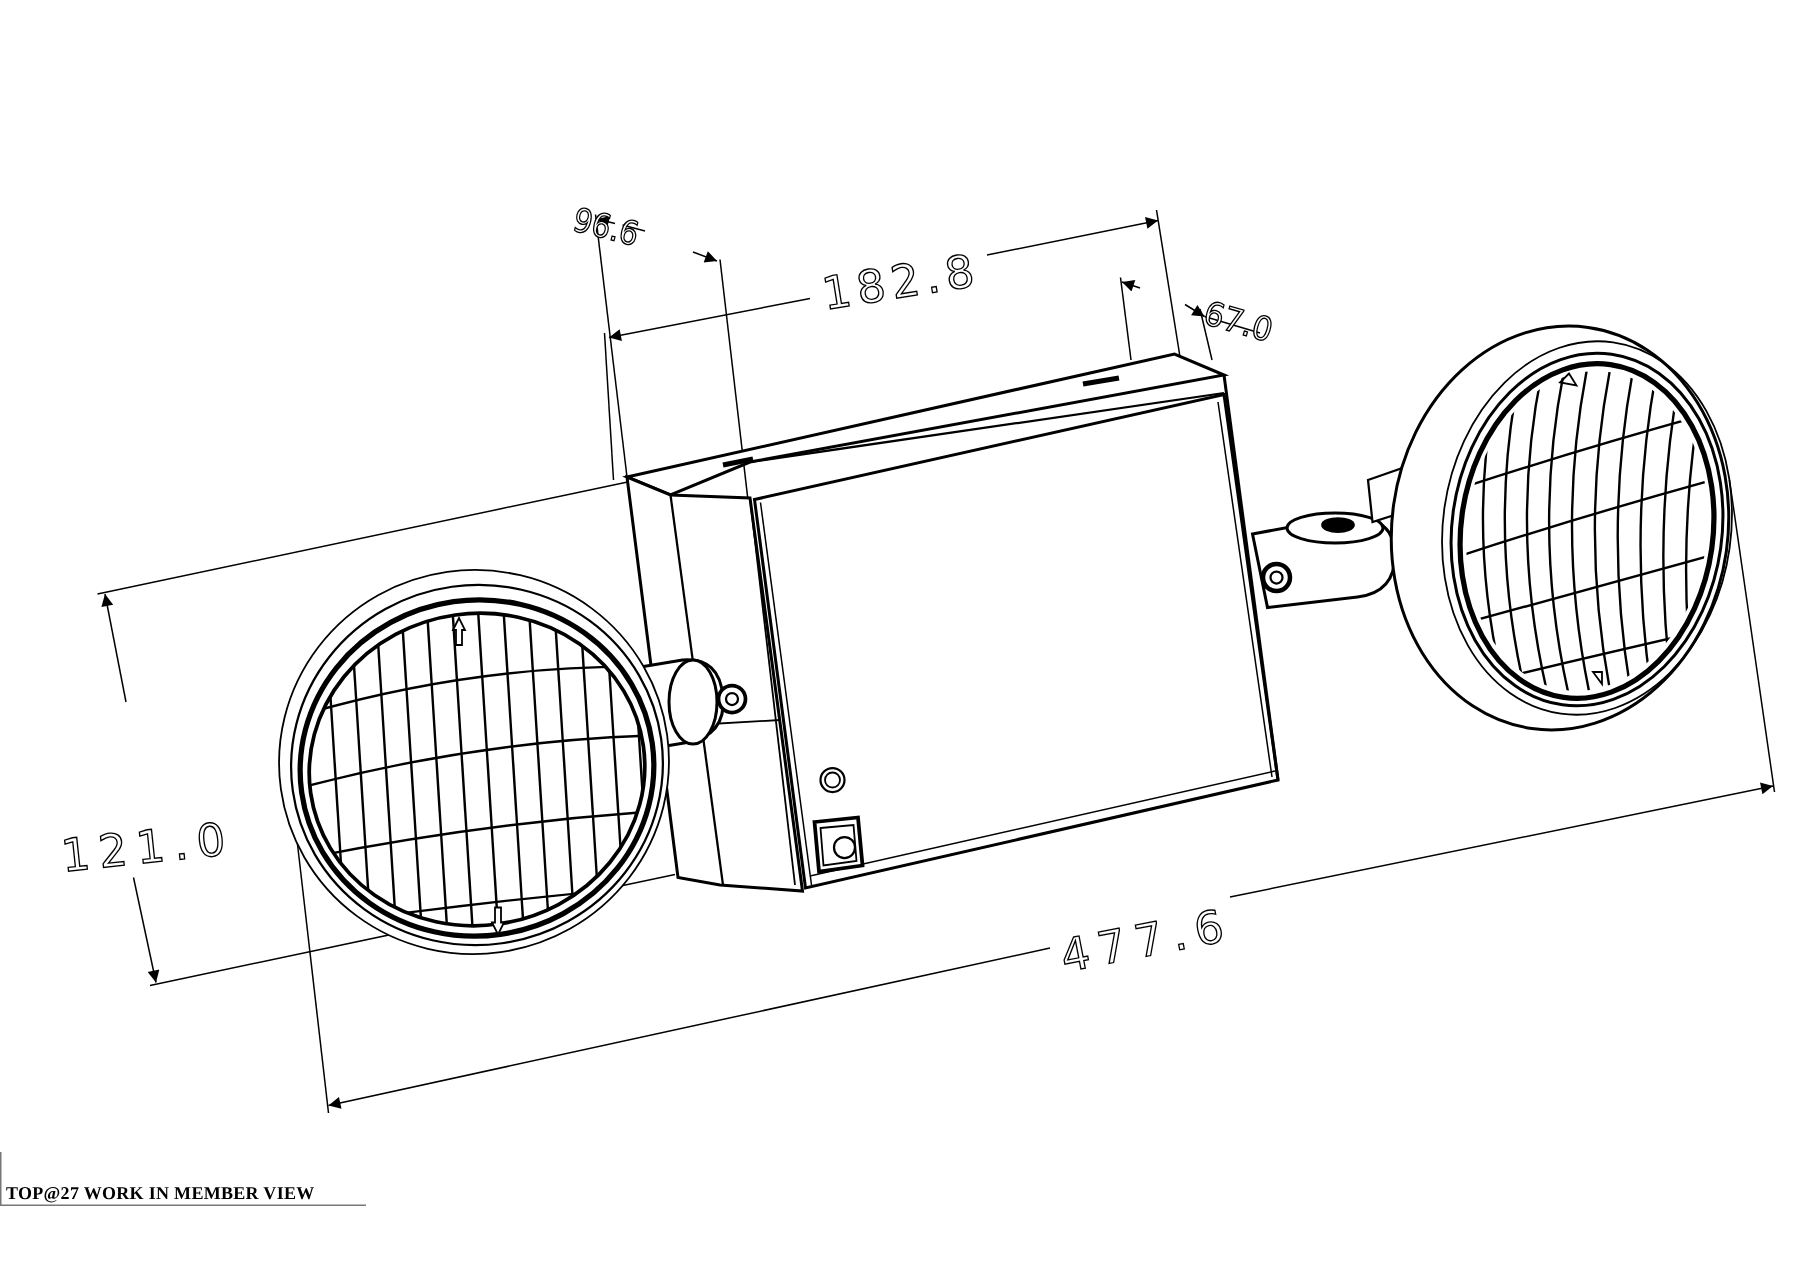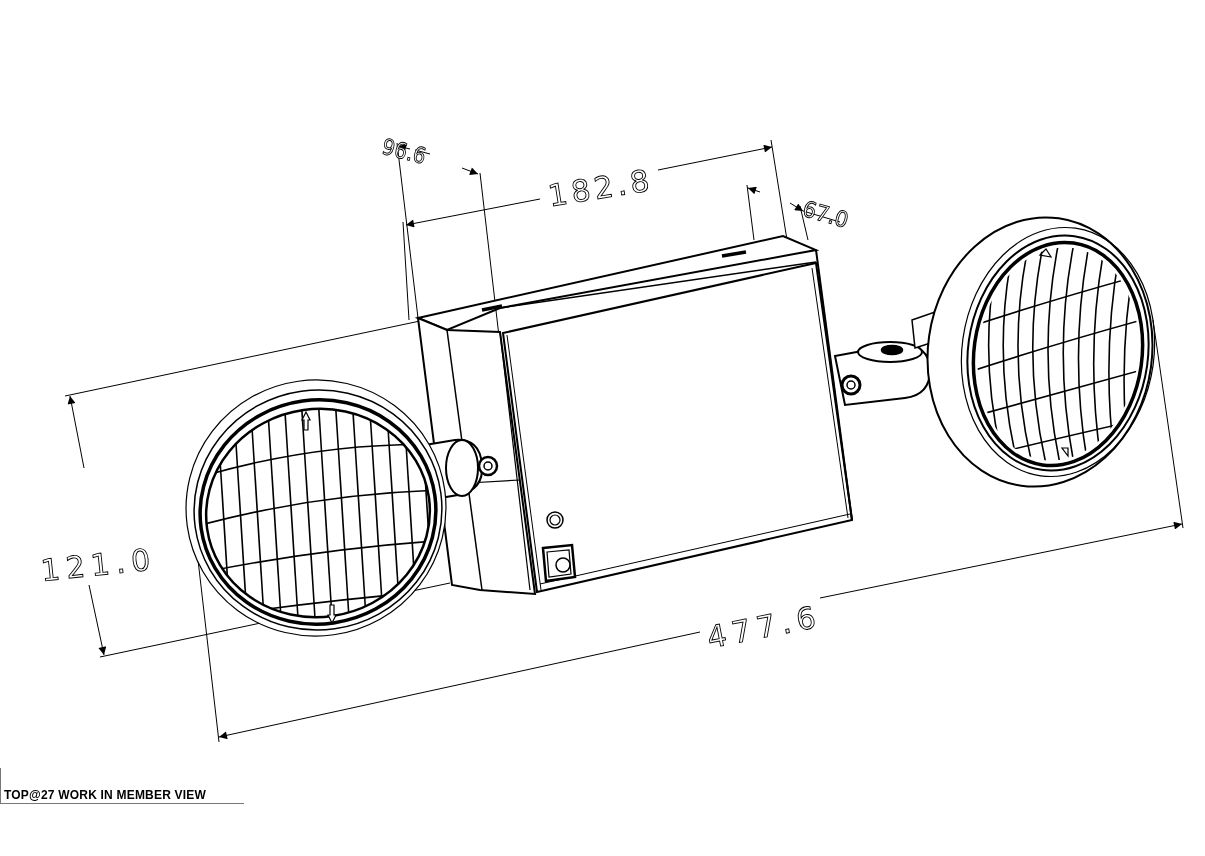--- a/index.html
+++ b/index.html
@@ -1,21 +1,21 @@
 <!DOCTYPE html>
 <html><head>
 <meta charset="utf-8">
 <style>
   html, body { margin:0; padding:0; background:#ffffff; }
   body { width:1205px; height:856px; position:relative; overflow:hidden; font-family:"Liberation Sans", sans-serif; }
   #canvas { position:absolute; left:0; top:0; }
   .dimtext { font-family:"DejaVu Sans", sans-serif; font-weight:normal; fill:#ffffff; stroke:#000; stroke-width:0.9; }
   .caption {
     position:absolute; left:4px; top:788px;
-    font-family:Liberation Sans, sans-serif; font-weight:bold; font-size:12px; color:#000;
+    font-family:Liberation Serif, serif; font-weight:bold; font-size:12px; color:#000;
     letter-spacing:0.2px;
   }
   .caption-rule { position:absolute; left:0; top:803px; width:244px; height:1px; background:#777; }
   .caption-vrule { position:absolute; left:0; top:768px; width:1px; height:36px; background:#777; }
 </style>
 </head>
 <body>
 
 <svg id="canvas" width="1205" height="856" viewBox="0 0 1205 856" xmlns="http://www.w3.org/2000/svg">
   <defs>

